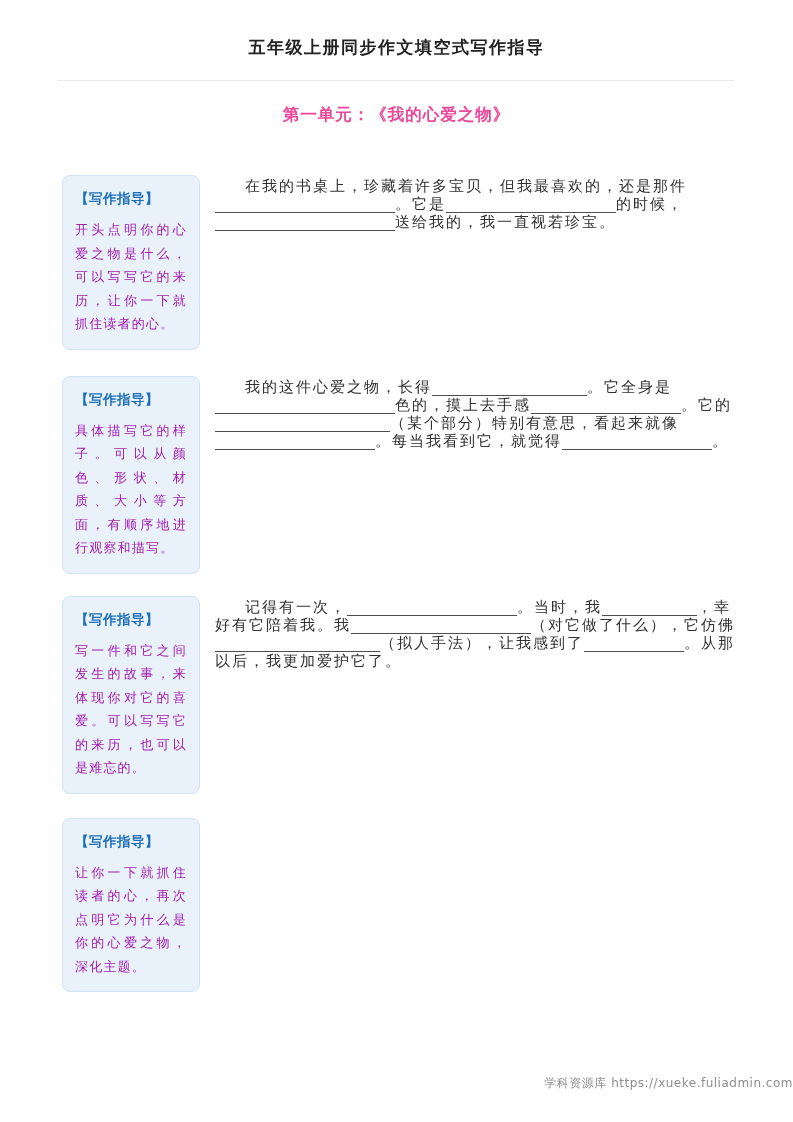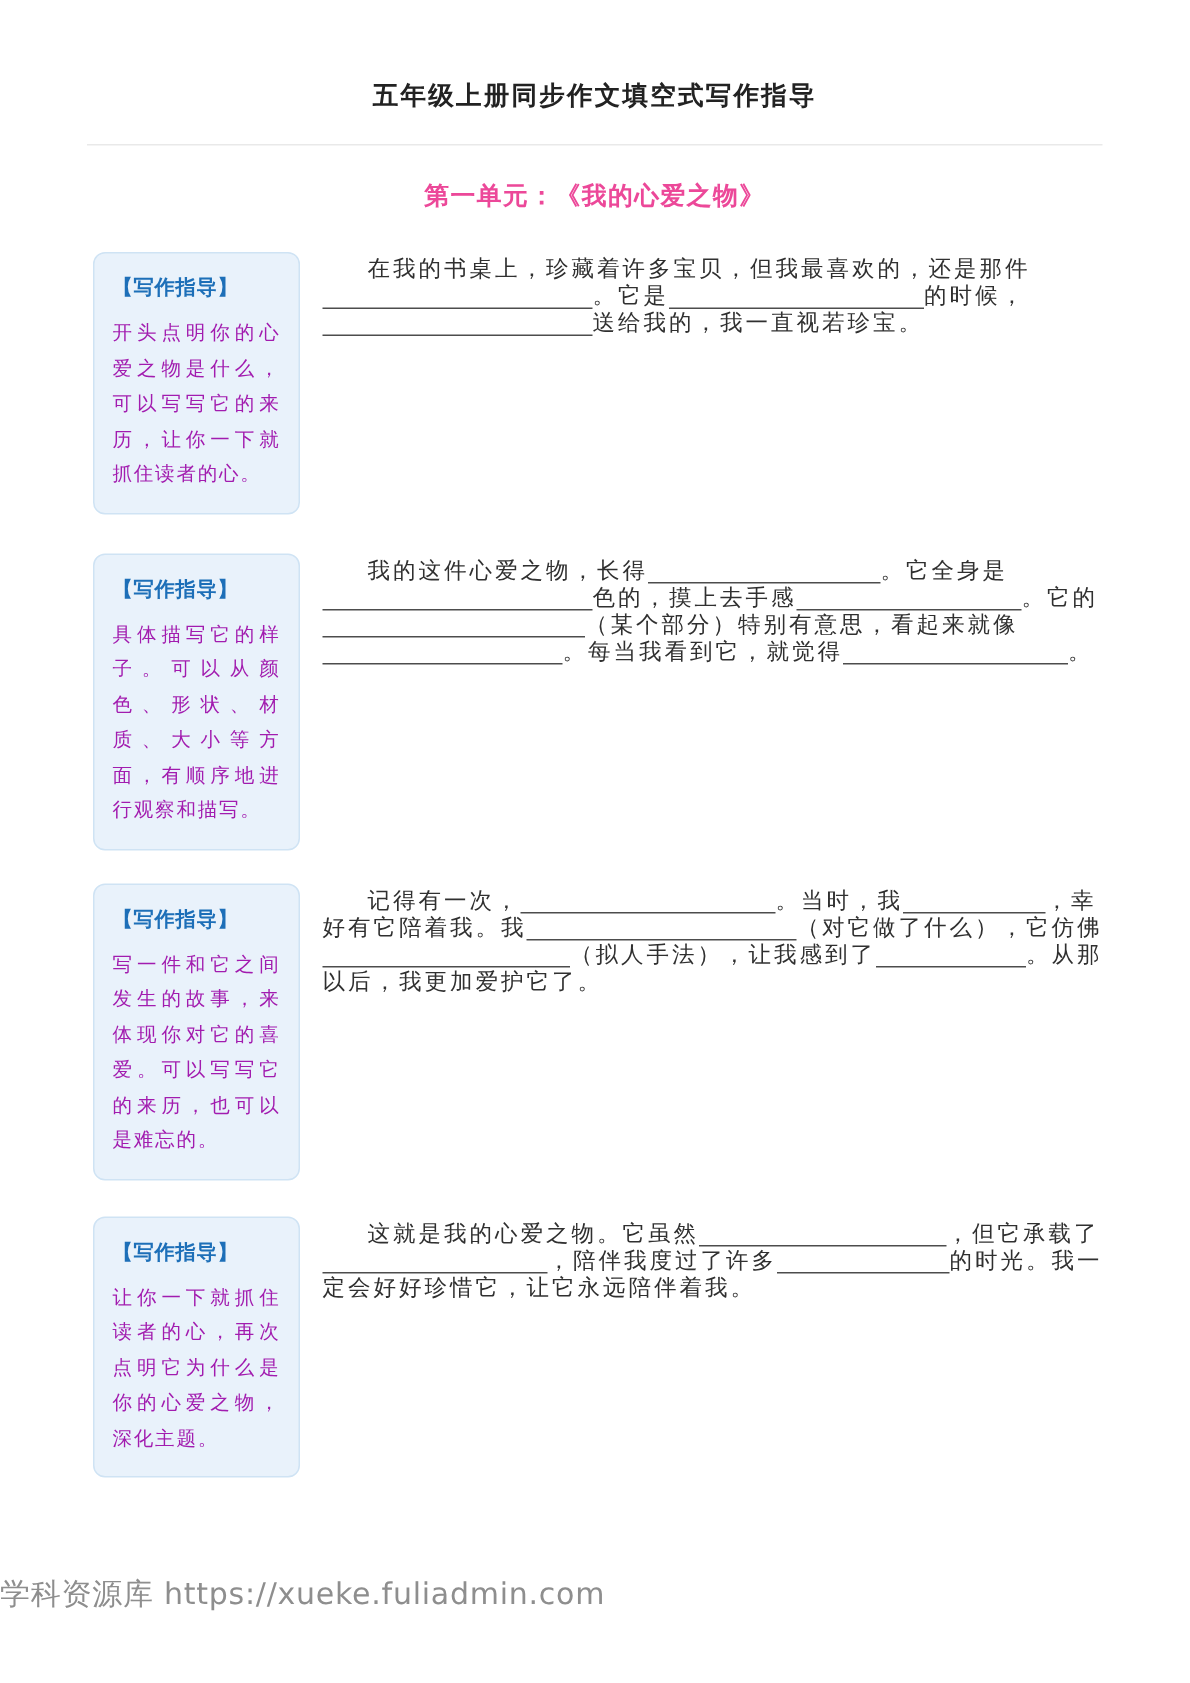--- a/index.html
+++ b/index.html
@@ -13,33 +13,33 @@
   }
   *{margin:0;padding:0;box-sizing:border-box;}
   html,body{background:#ffffff;}
   .page{
     width:793px;height:1122px;position:relative;overflow:hidden;
     background:#ffffff;margin:0 auto;
     font-family:"DejaVu Serif","Liberation Serif",serif;
     color:var(--body-text);
   }
   .doc-title{
-    padding-top:52px;text-align:center;
+    padding-top:36px;text-align:center;
     font-size:17px;font-weight:bold;letter-spacing:1.5px;color:#222222;
   }
   .header-divider{
     border:none;border-top:1px solid var(--divider);
     margin:21px 58px 0 58px;
   }
   .section-title{
     margin-top:23px;text-align:center;
     font-size:16.5px;font-weight:bold;letter-spacing:1px;color:#ec4899;
   }
   .sections{
-    margin:26px 56px 0 62px;
+    margin:49px 56px 0 62px;
   }
   .row{
     display:flex;align-items:flex-start;gap:15px;
   }
   .row-1{margin-bottom:26px;}
   .row-2{margin-bottom:22px;}
   .row-3{margin-bottom:24px;}
   .guide-box{
     flex:none;width:138px;
     background:var(--guide-bg);
@@ -60,23 +60,23 @@
     flex:1;min-width:0;margin-top:2px;
     font-size:15px;line-height:18px;letter-spacing:2px;
     color:#303030;text-indent:2em;text-align:left;
   }
   .blank{
     display:inline-block;height:1em;
     border-bottom:1px solid var(--blank-line);
     vertical-align:-4px;
   }
   .footer{
-    position:absolute;left:0;right:0;bottom:46px;text-align:left;
+    position:absolute;left:0;right:0;bottom:30px;text-align:right;
     font-family:"DejaVu Sans","Liberation Sans",sans-serif;
-    font-size:20px;color:var(--footer-text);letter-spacing:0.5px;
+    font-size:12px;color:var(--footer-text);letter-spacing:0.5px;
   }
 </style>
 </head>
 <body>
 
 <div class="page">
 
   <div class="doc-title">五年级上册同步作文填空式写作指导</div>
 
   <hr class="header-divider">
@@ -106,18 +106,17 @@
       <div class="guide-text">写一件和它之间发生的故事，来体现你对它的喜爱。可以写写它的来历，也可以是难忘的。</div>
     </div>
     <div class="fill-paragraph">记得有一次，<span class="blank" style="width: 170px;"></span>。当时，我<span class="blank" style="width: 95px;"></span>，幸好有它陪着我。我<span class="blank" style="width: 180px;"></span>（对它做了什么），它仿佛<span class="blank" style="width: 165px;"></span>（拟人手法），让我感到了<span class="blank" style="width: 100px;"></span>。从那以后，我更加爱护它了。</div>
   </div>
 
   <div class="row row-4">
     <div class="guide-box">
       <div class="guide-label">【写作指导】</div>
       <div class="guide-text">让你一下就抓住读者的心，再次点明它为什么是你的心爱之物，深化主题。</div>
     </div>
-    <div class="fill-paragraph">这就是我的心爱之物。它虽然<span class="blank" style="width: 165px;"></span>，但它承载了<span class="blank" style="width: 150px;"></span>，陪伴我度过了许多<span class="blank" style="width: 115px;"></span>的时光。我一定会好好珍惜它，让它永远陪伴着我。</div>
   </div>
 </div>
 
   <div class="footer">学科资源库 https://xueke.fuliadmin.com</div>
 </div>
 
 </body></html>

